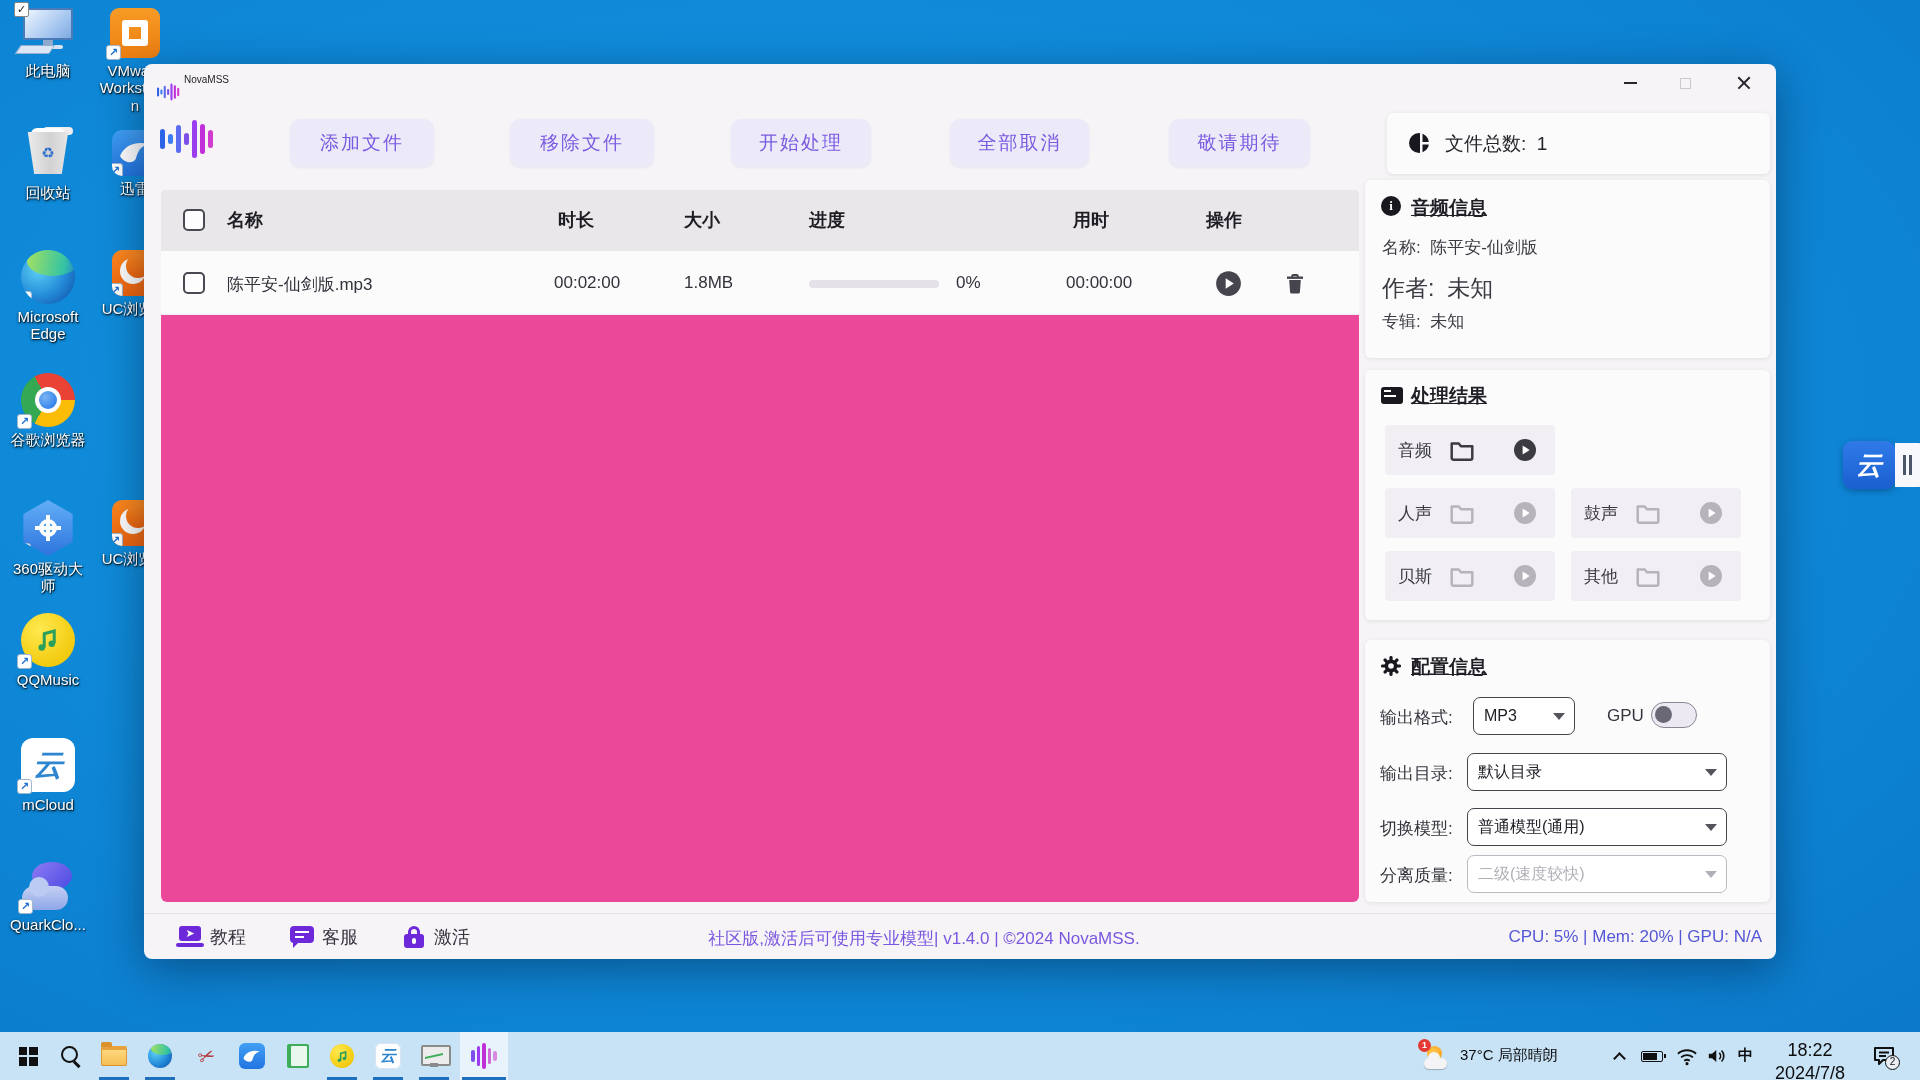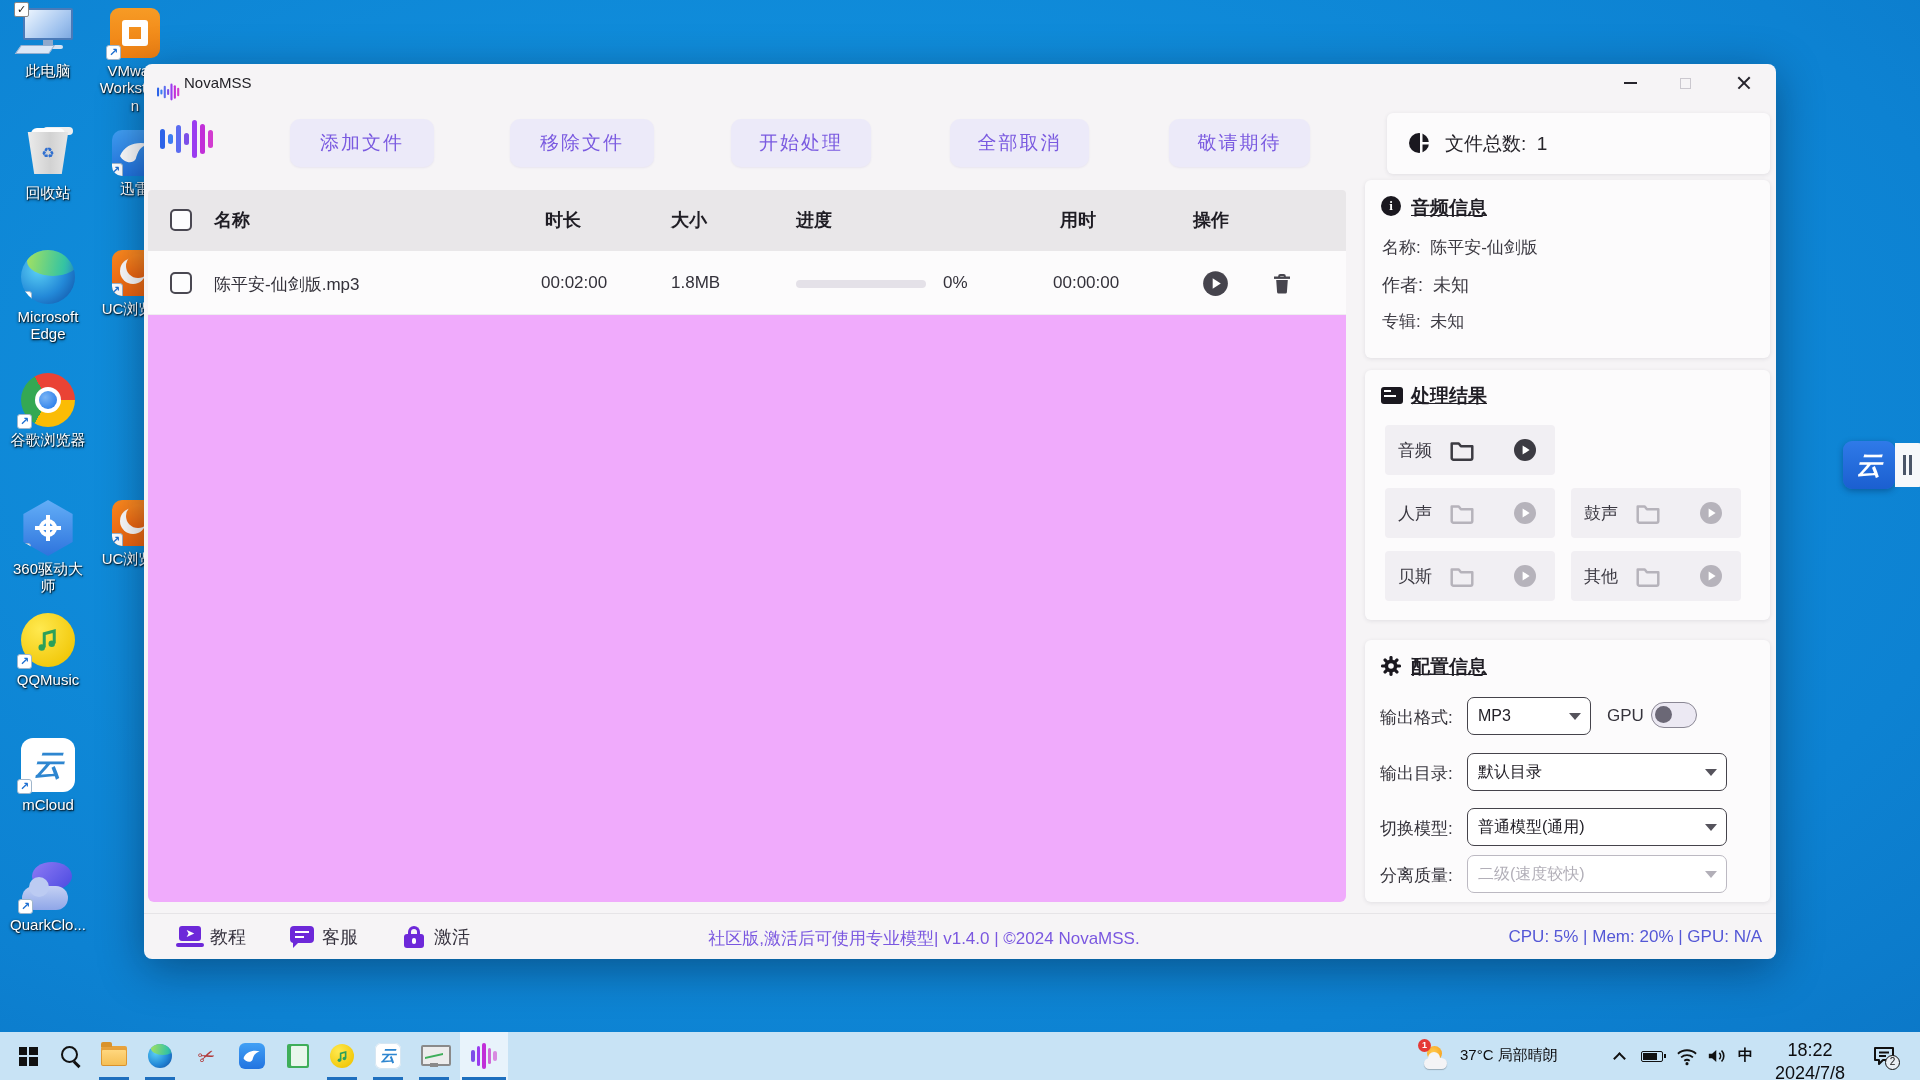--- a/index.html
+++ b/index.html
@@ -67,21 +67,21 @@
   .td-sm{width:26px;height:26px;border-radius:6px;background:linear-gradient(180deg,#41a0f5,#2274e0);position:relative;overflow:hidden;}
   
   .uc-art{width:46px;height:46px;border-radius:10px;background:linear-gradient(180deg,#ff8a1e,#f0640e);position:relative;overflow:hidden;}
   .uc-art::before{content:"";position:absolute;left:8px;top:8px;width:26px;height:26px;border-radius:50%;background:#fff;}
   .uc-art::after{content:"";position:absolute;left:14px;top:4px;width:24px;height:24px;border-radius:50%;background:linear-gradient(180deg,#ff8a1e,#f0640e);}
 
   
   .win{position:absolute;left:144px;top:64px;width:1632px;height:895px;background:#f6f4f6;border-radius:8px;
        box-shadow:0 10px 45px rgba(0,10,30,.4);z-index:10;}
   .titlebar{position:absolute;left:0;top:0;right:0;height:38px;}
-  .title-text{position:absolute;left:40px;top:10px;font-size:15px;color:#1f1e24;}
+  .title-text{position:absolute;left:40px;top:10px;font-size:10px;color:#1f1e24;}
   .wc{position:absolute;top:0;width:50px;height:38px;display:flex;align-items:center;justify-content:center;}
   .min-bar{width:13px;height:2px;background:#26242c;}
   .max-box{width:11px;height:11px;border:1.5px solid #cbc8cf;}
   .x1,.x2{position:absolute;width:16px;height:1.8px;background:#26242c;}
   .x1{transform:rotate(45deg);} .x2{transform:rotate(-45deg);}
 
   .bars{display:flex;align-items:center;gap:3px;}
   .bars i{display:block;width:5px;border-radius:3px;}
   .bars-mini{transform:scale(.42);transform-origin:left center;}
 
@@ -313,21 +313,21 @@
     <button class="toolbtn" style="left:806px;width:139px">全部取消</button>
     <button class="toolbtn" style="left:1025px;width:141px">敬请期待</button>
 
     <div class="card" style="left:1243px;top:49px;width:383px;height:61px">
       <div class="abs pie-ico" style="left:22px;top:20px"></div>
       <div class="abs" style="left:58px;top:18px;font-size:19px;color:#26242a">
         <span>文件总数:</span>&nbsp;&nbsp;<span>1</span>
       </div>
     </div>
 
-    <div class="card" style="left:4px;top:126px;width:1198px;height:712px;background:#f0abfc;box-shadow:none">
+    <div class="card" style="left:17px;top:126px;width:1198px;height:712px;background:#ec4899;box-shadow:none">
       <div class="abs" style="left:0;top:0;width:1198px;height:61px;background:#e9e7e9;border-radius:4px 4px 0 0">
         <span class="cb" style="left:22px;top:19px"></span>
         <span class="th" style="left:66px">名称</span>
         <span class="th" style="left:397px">时长</span>
         <span class="th" style="left:523px">大小</span>
         <span class="th" style="left:648px">进度</span>
         <span class="th" style="left:912px">用时</span>
         <span class="th" style="left:1045px">操作</span>
       </div>
       <div class="abs" style="left:0;top:61px;width:1198px;height:64px;background:#fcfbfc;border-bottom:1px solid #efedf0">
@@ -348,21 +348,21 @@
           <path d="M6.2 8.6 h11.6 l-0.9 12.2 a1.4 1.4 0 0 1 -1.4 1.2 h-7 a1.4 1.4 0 0 1 -1.4 -1.2 z" fill="currentColor"></path>
           </svg>
       </div>
     </div>
 
     <div class="card" style="left:1221px;top:116px;width:405px;height:178px">
       <span class="circle-ico abs" style="left:16px;top:16px">i</span>
       <span class="panel-title" style="left:46px;top:15px">音频信息</span>
       <div class="abs" style="left:17px;top:56px;font-size:17px;color:#3c3a42">
         <span>名称:</span>&nbsp; <span>陈平安-仙剑版</span></div>
-      <div class="abs" style="left:17px;top:93px;font-size:18px;color:#3c3a42">
+      <div class="abs" style="left:17px;top:93px;font-size:23px;color:#3c3a42">
         <span>作者:</span>&nbsp; <span>未知</span></div>
       <div class="abs" style="left:17px;top:130px;font-size:17px;color:#3c3a42">
         <span>专辑:</span>&nbsp; <span>未知</span></div>
     </div>
 
     <div class="card" style="left:1221px;top:306px;width:405px;height:250px">
       <div class="cardico abs" style="left:16px;top:17px"></div>
       <span class="panel-title" style="left:46px;top:13px">处理结果</span>
 
       <div class="res-item" style="left:20px;top:55px">
@@ -424,21 +424,21 @@
             <rect x="10.4" y="2" width="3.2" height="20" rx="1.4" transform="rotate(45 12 12)"></rect>
             <rect x="10.4" y="2" width="3.2" height="20" rx="1.4" transform="rotate(90 12 12)"></rect>
             <rect x="10.4" y="2" width="3.2" height="20" rx="1.4" transform="rotate(135 12 12)"></rect>
           </g>
         <circle cx="12" cy="12" r="6.4"></circle>
           <circle cx="12" cy="12" r="2.8" fill="#fcfbfc"></circle>
         </svg>
       <span class="panel-title" style="left:46px;top:14px">配置信息</span>
 
       <span class="cfg-label" style="left:15px;top:66px">输出格式:</span>
-      <div class="sel" style="left:102px;top:57px;width:124px">
+      <div class="sel" style="left:108px;top:57px;width:102px">
         <span>MP3</span>
           <i class="caret"></i>
         </div>
       <span class="cfg-label" style="left:242px;top:66px">GPU</span>
       <div class="toggle" style="left:286px;top:62px">
           <i></i>
         </div>
 
       <span class="cfg-label" style="left:15px;top:122px">输出目录:</span>
       <div class="sel" style="left:102px;top:113px;width:260px">

